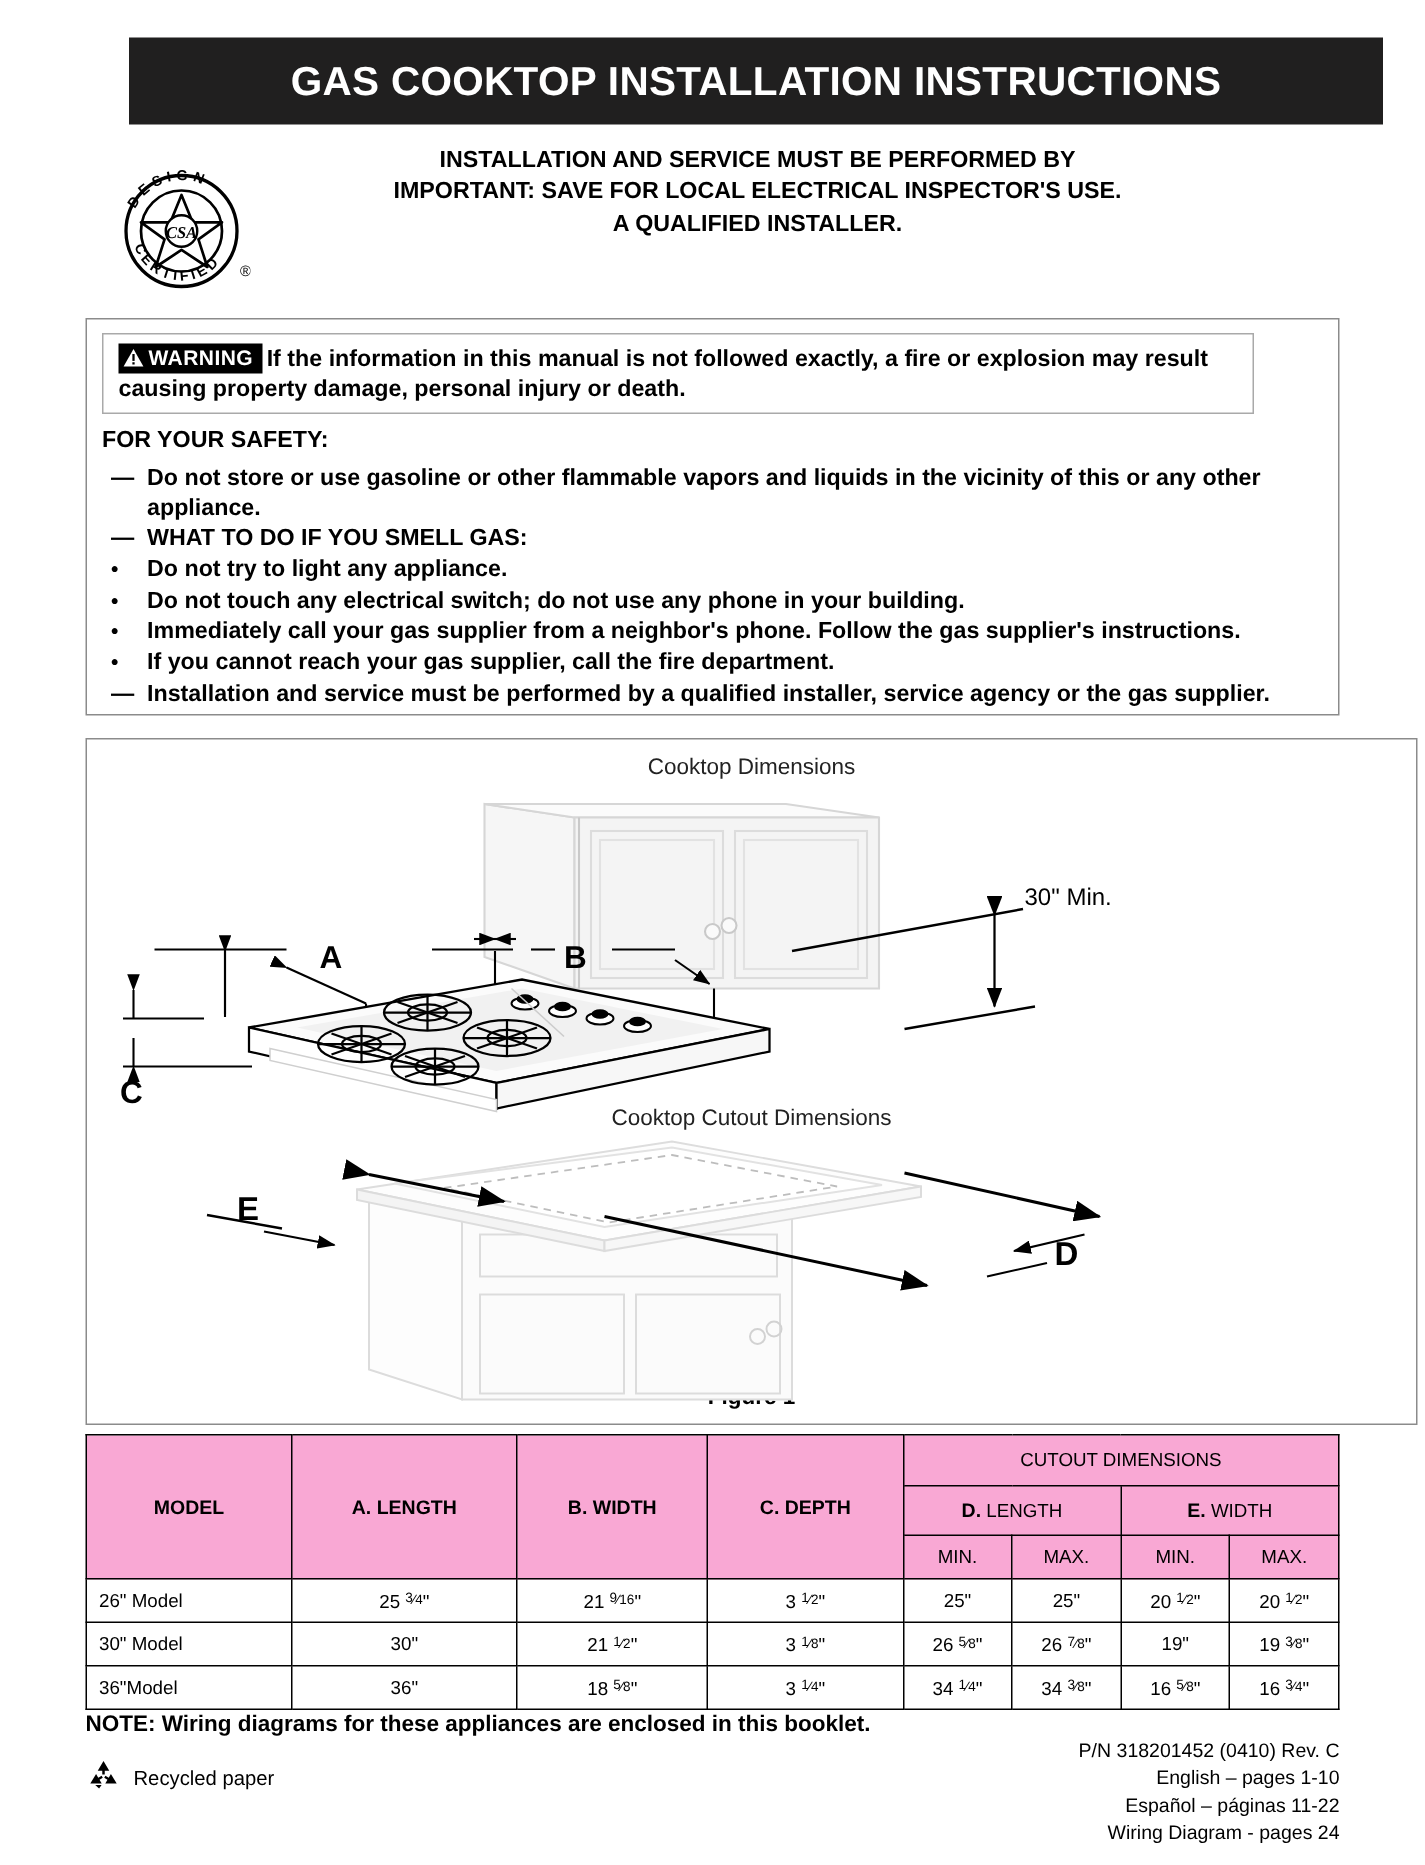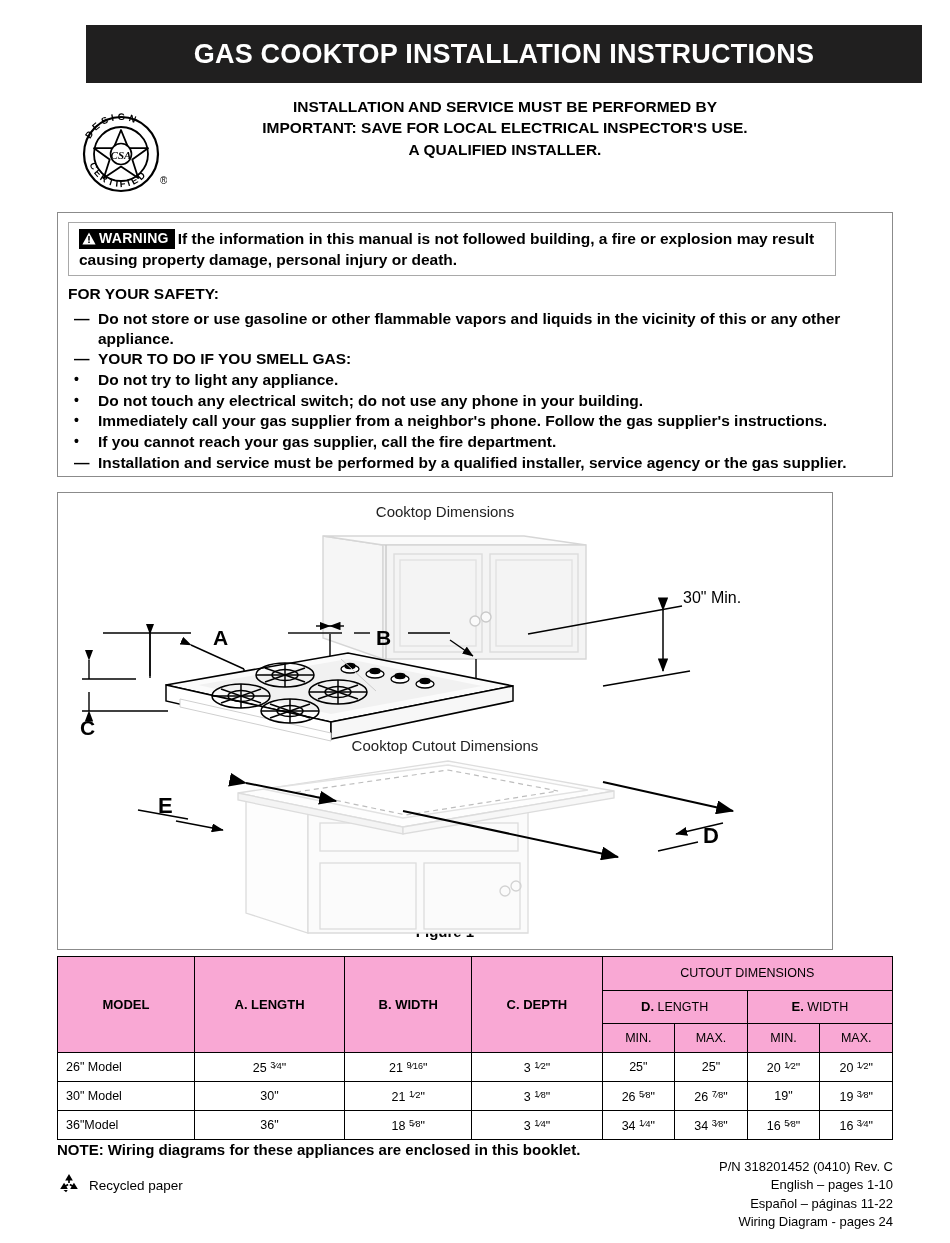--- a/index.html
+++ b/index.html
@@ -63,21 +63,21 @@
   }
   .safety-list { position:absolute; left:10px; top:96px; width:816px; }
   .s-item { display:flex; font-size:15.5px; font-weight:bold; line-height:1.27;
     margin-bottom:1px; }
   .s-mark { width:30px; flex:0 0 30px; text-align:left; padding-left:6px; }
   .s-mark.dot { font-size:14px; line-height:1.35; }
   .s-text { flex:1; }
 
   
   .figure-box {
-    position:absolute; left:57px; top:492px; width:776px; height:458px;
+    position:absolute; left:57px; top:492px; width:888px; height:458px;
     border:1px solid #8b8b8b; background:#fff;
   }
   .fig-cap {
     position:absolute; width:100%; text-align:center;
     font-size:15px; color:#222;
   }
   .fig-cap.top { top:10px; }
   .fig-cap.mid { top:244px; }
   .fig-num { position:absolute; width:100%; text-align:center; top:430px;
     font-size:15px; font-weight:bold; }
@@ -163,35 +163,35 @@
       <div class="warn-line1">
         <span class="warn-badge">
           <span class="warn-tri">
             <svg width="14" height="13" viewBox="0 0 14 13">
               <polygon points="7,0.6 13.6,12.4 0.4,12.4" fill="#fff"></polygon>
               <rect x="6.25" y="4" width="1.5" height="4.6" fill="#000"></rect>
               <rect x="6.25" y="9.5" width="1.5" height="1.5" fill="#000"></rect>
             </svg>
           </span>
           <span>WARNING</span>
-        </span><span>If the information in this manual is not followed building, a fire or explosion may result</span>
+        </span><span>If the information in this manual is not followed exactly, a fire or explosion may result</span>
       </div>
       <div class="warn-line2">causing property damage, personal injury or death.</div>
     </div>
 
     <div class="safety-head">FOR YOUR SAFETY:</div>
 
     <div class="safety-list" id="safety-list">
         <div class="s-item">
           <span class="s-mark">—</span>
           <span class="s-text">Do not store or use gasoline or other flammable vapors and liquids in the vicinity of this or any other appliance.</span>
         </div>
         <div class="s-item">
           <span class="s-mark">—</span>
-          <span class="s-text">YOUR TO DO IF YOU SMELL GAS:</span>
+          <span class="s-text">WHAT TO DO IF YOU SMELL GAS:</span>
         </div>
         <div class="s-item">
           <span class="s-mark dot">•</span>
           <span class="s-text">Do not try to light any appliance.</span>
         </div>
         <div class="s-item">
           <span class="s-mark dot">•</span>
           <span class="s-text">Do not touch any electrical switch; do not use any phone in your building.</span>
         </div>
         <div class="s-item">

